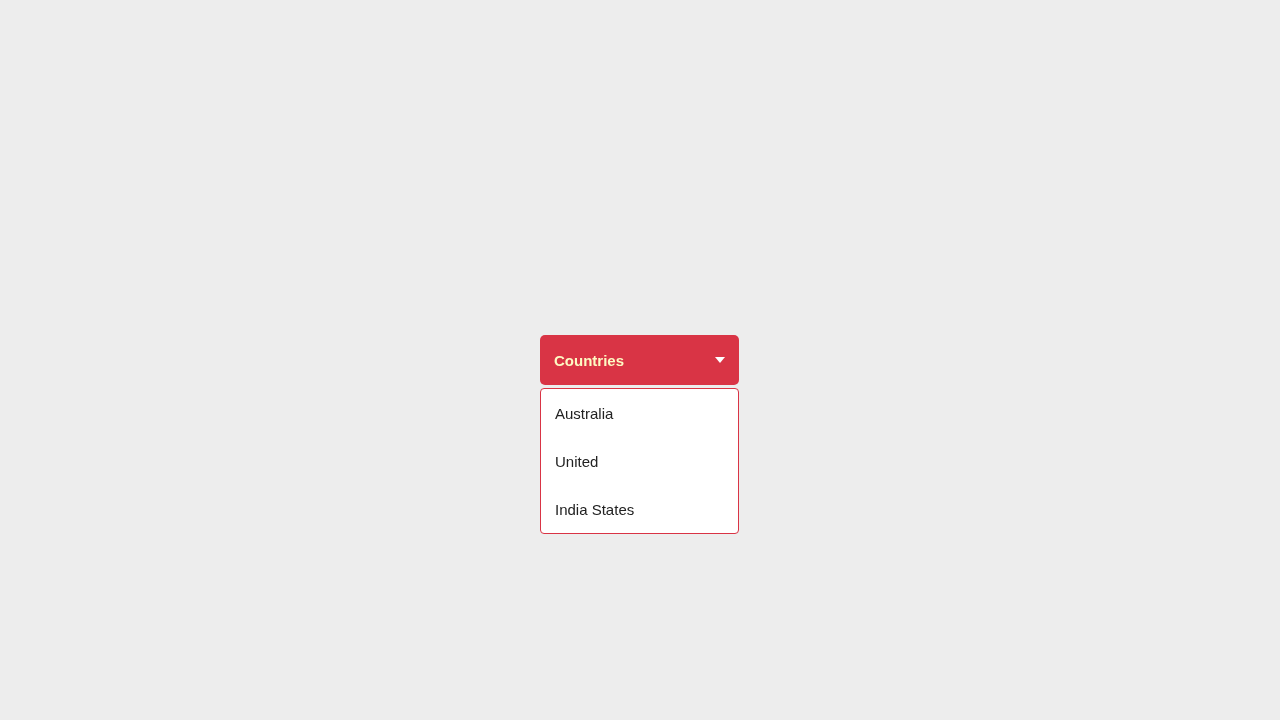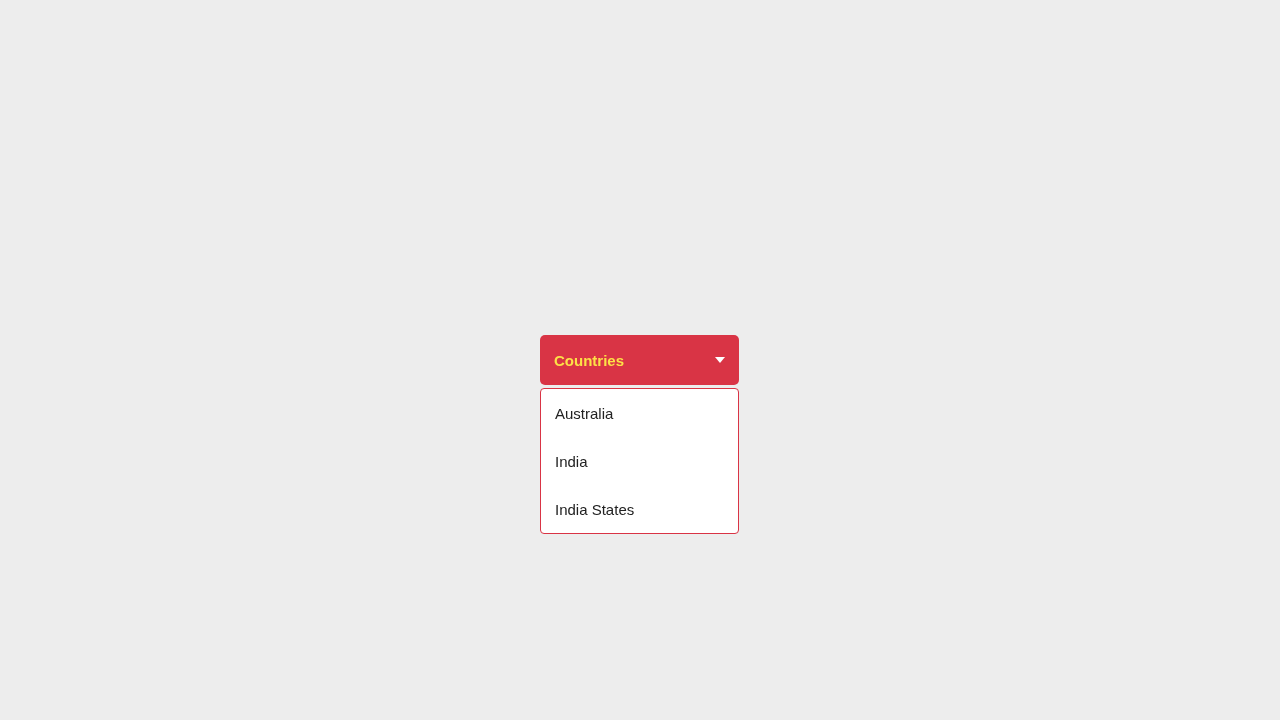--- a/index.html
+++ b/index.html
@@ -20,21 +20,21 @@
     position: absolute;
     left: 540px;
     top: 335px;
     width: 199px;
   }
   .dd-button {
     box-sizing: border-box;
     width: 199px;
     height: 50px;
     background: #d93445;
-    color: #fde047;
+    color: #fef9c3;
     border-radius: 5px;
     display: flex;
     align-items: center;
     justify-content: space-between;
     padding: 0 12px 0 14px;
     cursor: pointer;
     font-size: 15px;
     font-weight: 600;
   }
   .dd-button .caret {
@@ -79,21 +79,21 @@
           <path d="M0 0 L10 0 L5 6 Z" fill="#ffffff"></path>
         </svg>
       </span>
     </div>
 
     <div class="dd-panel">
       <div class="dd-item">
         <span>Australia</span>
       </div>
       <div class="dd-item">
-        <span>India</span>
+        <span>United</span>
       </div>
       <div class="dd-item">
         <span>India States</span>
       </div>
     </div>
 
   </div>
 </div>
 
 </body></html>

